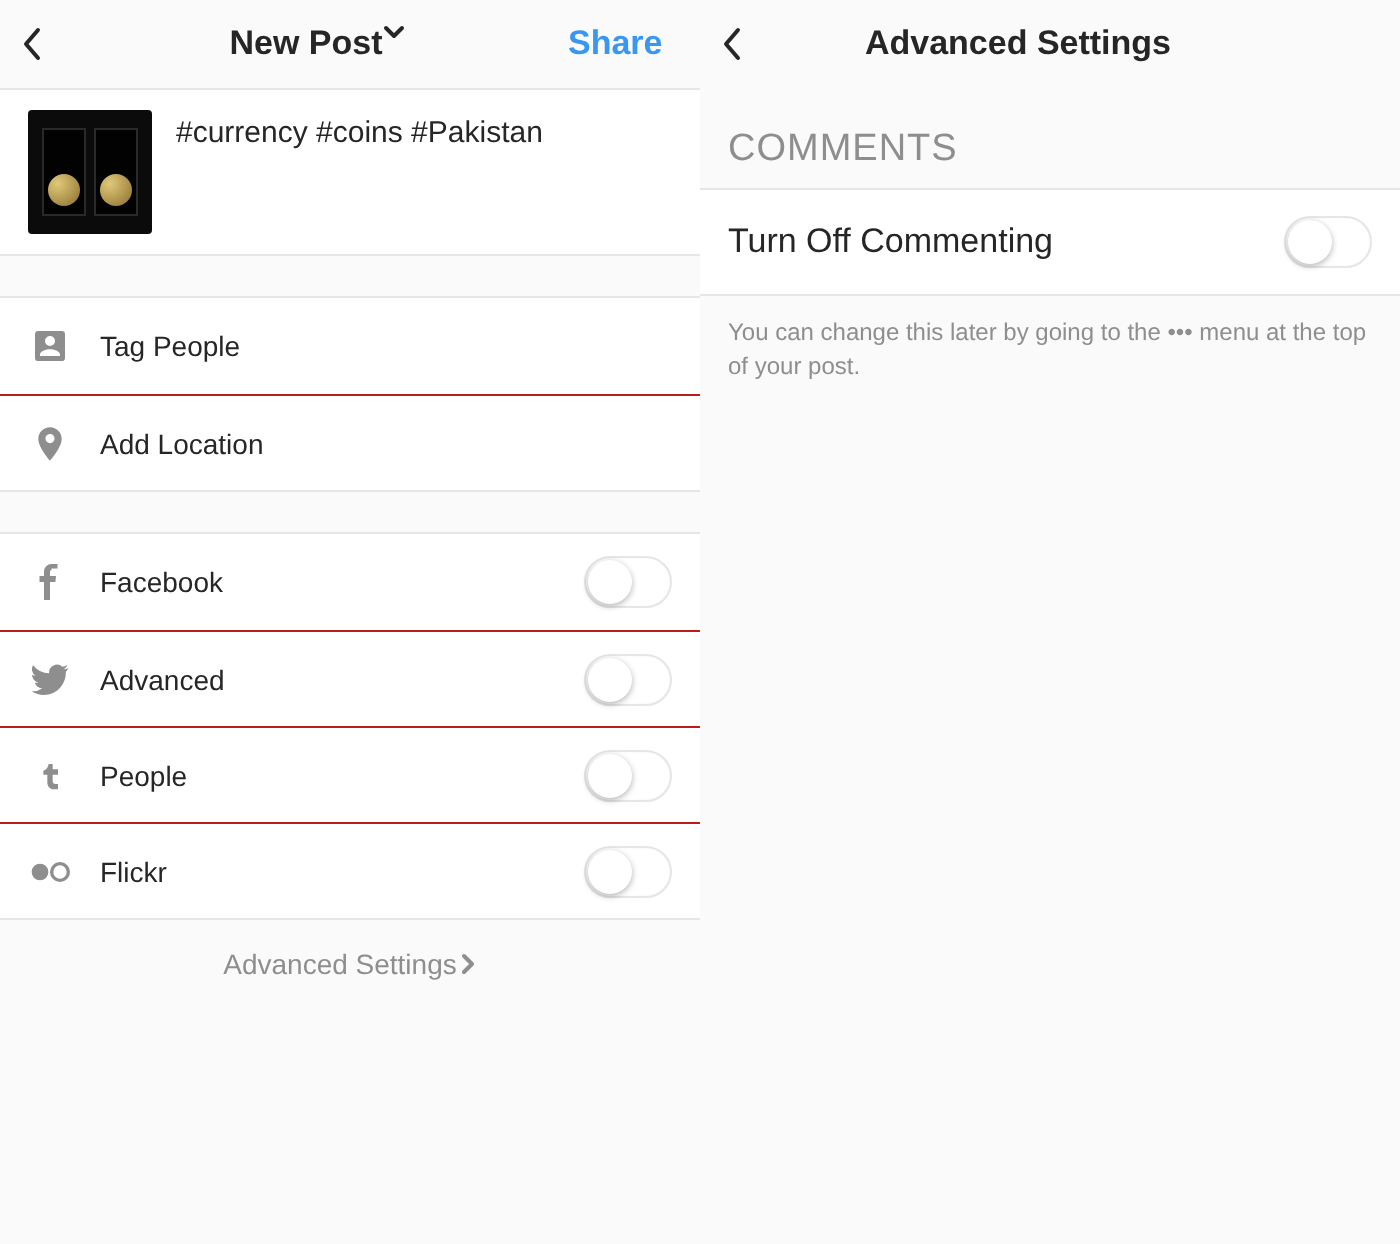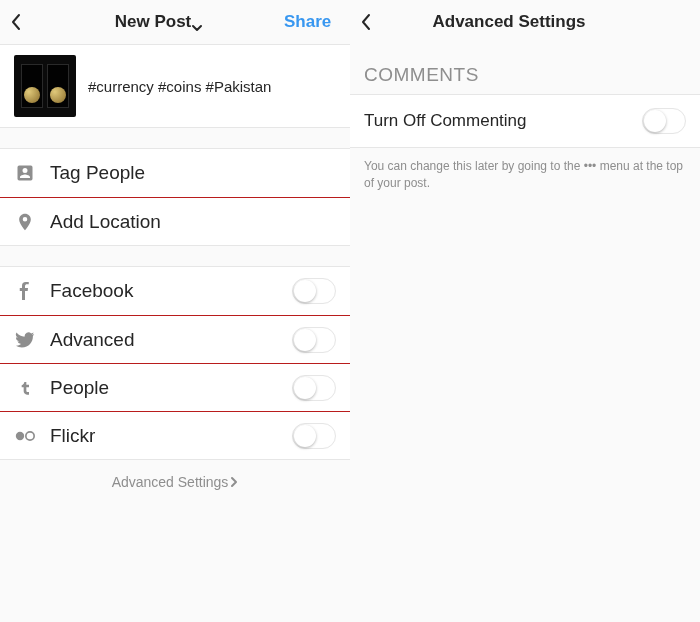--- a/index.html
+++ b/index.html
@@ -30,21 +30,21 @@
       width: 24px;
       display: flex;
       align-items: center;
       justify-content: flex-start;
       cursor: pointer;
     }
     .header .title-wrap {
       flex: 1;
       display: flex;
       justify-content: center;
-      align-items: flex-end;
+      align-items: flex-start;
       gap: 0;
     }
     .header .title {
       font-size: 17px;
       font-weight: 600;
       color: #262626;
     }
     .header .share {
       font-size: 17px;
       font-weight: 600;
@@ -62,21 +62,20 @@
       stroke-linejoin: round;
     }
     .caption-row {
       display: flex;
       background: #fff;
       border-top: 1px solid #e6e6e6;
       border-bottom: 1px solid #e6e6e6;
       padding: 10px 14px;
       gap: 12px;
       min-height: 72px;
-      align-items: center;
     }
     .thumb {
       width: 62px;
       height: 62px;
       background: #0b0b0b;
       display: flex;
       align-items: center;
       justify-content: center;
       gap: 4px;
       flex-shrink: 0;
@@ -131,21 +130,21 @@
     .row .icon {
       width: 22px;
       height: 22px;
       display: flex;
       align-items: center;
       justify-content: center;
       color: #8e8e8e;
       flex-shrink: 0;
     }
     .row .label {
-      font-size: 19px;
+      font-size: 14px;
       color: #262626;
       flex: 1;
     }
     .toggle {
       width: 44px;
       height: 26px;
       background: #fff;
       border: 1px solid #e6e6e6;
       border-radius: 13px;
       position: relative;

